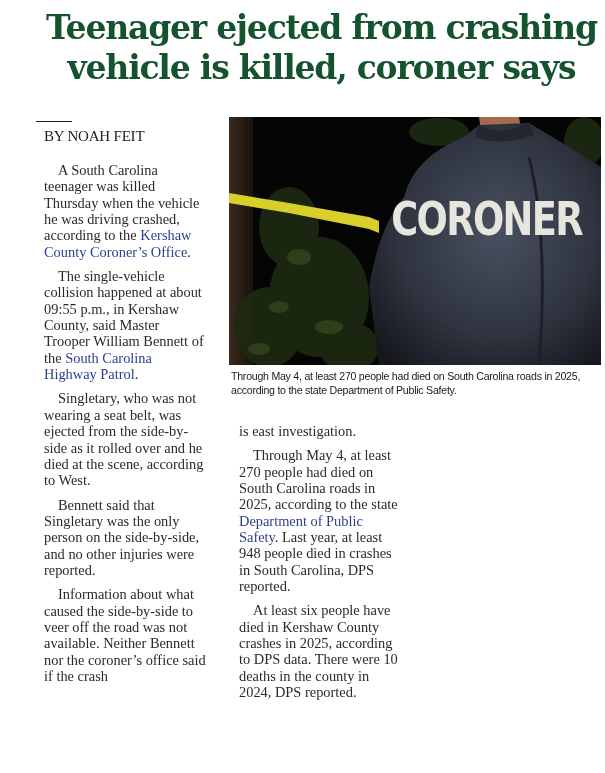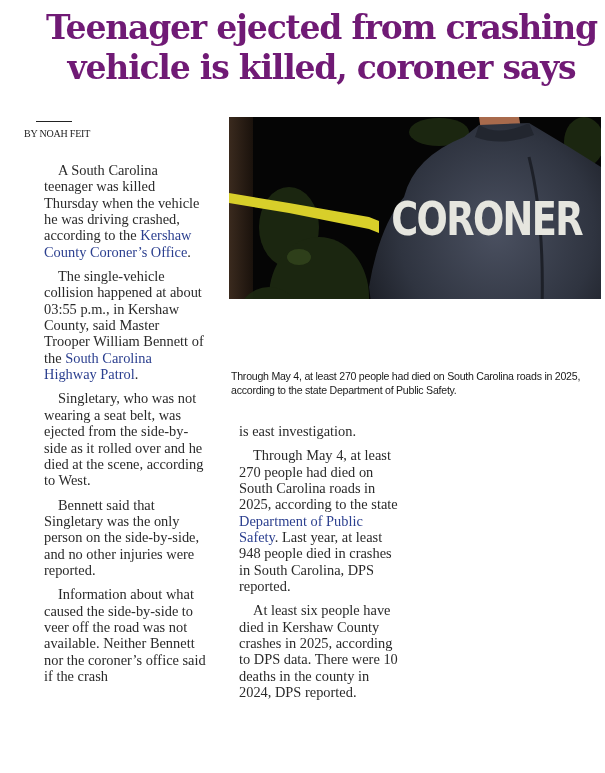--- a/index.html
+++ b/index.html
@@ -5,48 +5,48 @@
     html, body { margin: 0; padding: 0; background: #ffffff; }
     body { width: 605px; height: 773px; position: relative; overflow: hidden; color: #1a1a1a; }
 
     .headline {
       position: absolute; left: 0; top: 8px; width: 605px;
       text-align: center;
       font-family: "DejaVu Serif", serif;
       font-weight: bold;
       font-size: 33px; line-height: 40px;
       letter-spacing: -1.2px;
-      color: #701a75;
+      color: #14532d;
       margin: 0;
     }
     .headline .hl-line { display: block; padding-left: 38px; }
 
     .byline-rule {
       position: absolute; left: 36px; top: 121px; width: 36px; height: 1px; background: #222;
     }
     .byline {
-      position: absolute; left: 24px; top: 128px;
-      font-family: "Liberation Serif", serif; font-size: 10px; letter-spacing: -0.2px; color: #222;
+      position: absolute; left: 44px; top: 128px;
+      font-family: "Liberation Serif", serif; font-size: 15px; letter-spacing: -0.2px; color: #222;
       text-transform: uppercase;
     }
 
     .col {
       position: absolute;
       font-family: "Liberation Serif", serif;
       font-size: 14.4px; line-height: 16.35px;
       color: #2a2a2a;
     }
     .col p { margin: 8px; text-indent: 14px; }
     .col p.cont { text-indent: 0; }
     .col a { color: #2b3f8f; text-decoration: none; }
     .col-left { left: 36px; top: 154px; width: 180px; }
     .col-right { left: 231px; top: 415px; width: 180px; }
 
     .photo {
-      position: absolute; left: 229px; top: 117px; width: 372px; height: 182px;
+      position: absolute; left: 229px; top: 117px; width: 372px; height: 248px;
       overflow: hidden; background: #060607;
     }
     .photo svg { display: block; }
 
     .caption {
       position: absolute; left: 231px; top: 370px; width: 372px;
       font-family: "Liberation Sans", sans-serif; font-size: 10.6px; line-height: 13.5px;
       color: #1a1a1a; letter-spacing: -0.25px;
     }
   </style>
@@ -56,21 +56,21 @@
 <h1 class="headline">
   <span class="hl-line">Teenager ejected from crashing</span>
   <span class="hl-line">vehicle is killed, coroner says</span>
 </h1>
 
 <div class="byline-rule"></div>
 <div class="byline">BY NOAH FEIT</div>
 
 <div class="col col-left">
     <p><span>A South Carolina teenager was killed Thursday when the vehicle he was driving crashed, according to the </span><a href="#">Kershaw County Coroner’s Office</a><span>.</span></p>
-    <p><span>The single-vehicle collision happened at about 03:55 p.m., in Kershaw County, said Master Trooper William Bennett of the </span><a href="#">South Carolina Highway Patrol</a><span>.</span></p>
+    <p><span>The single-vehicle collision happened at about 09:55 p.m., in Kershaw County, said Master Trooper William Bennett of the </span><a href="#">South Carolina Highway Patrol</a><span>.</span></p>
     <p><span>Singletary, who was not wearing a seat belt, was ejected from the side-by-side as it rolled over and he died at the scene, according to West.</span></p>
     <p><span>Bennett said that Singletary was the only person on the side-by-side, and no other injuries were reported.</span></p>
     <p><span>Information about what caused the side-by-side to veer off the road was not available. Neither Bennett nor the coroner’s office said if the crash</span></p>
   </div>
 
 <figure class="photo" style="margin:0;">
   <svg width="372" height="249" viewBox="0 0 372 249">
     <defs>
       <radialGradient id="jk" cx="0.55" cy="0.45" r="0.7">
         <stop offset="0" stop-color="#4a5060"></stop>

